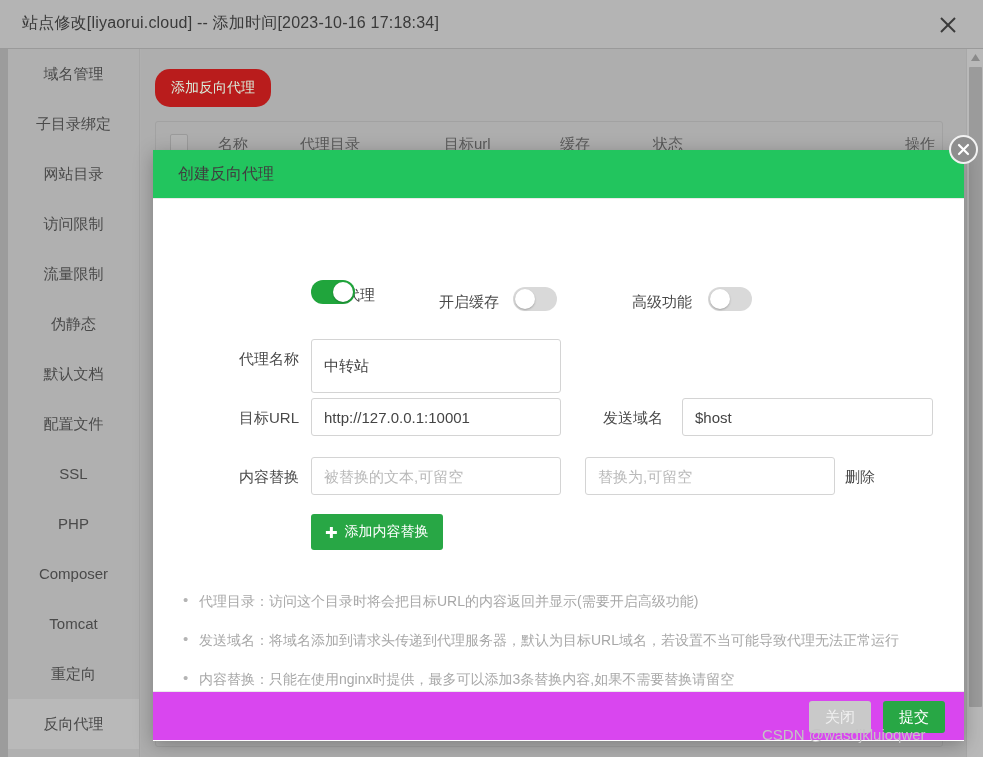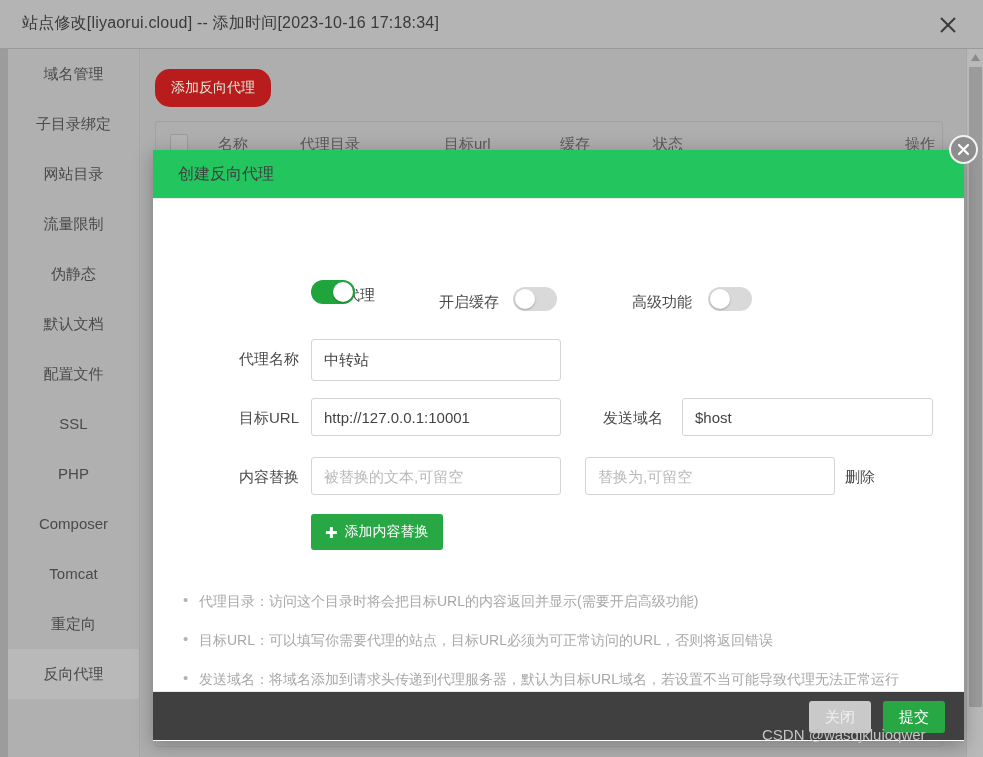--- a/index.html
+++ b/index.html
@@ -178,21 +178,21 @@
     position:relative;
     font-size:14px; color:#a8a8a8; line-height:14px;
     margin-bottom:25px; white-space:nowrap;
   }
   #hints li::before {
     content:"•"; position:absolute; left:-16px; top:-1px;
     color:#b4b4b4; font-size:15px;
   }
 
   #modal-foot {
-    position:relative; height:49px; background:#404040;
+    position:relative; height:49px; background:#d946ef;
     border-top:1px solid #eaeaea;
   }
   .fbtn {
     position:absolute; top:9px;
     border:none; border-radius:3px;
     font-size:15px; font-family:inherit; cursor:pointer;
     padding:0 16px; height:32px; line-height:32px;
   }
   #btn-close  { right:93px; background:#c9c9c9; color:#f0f0f0; }
   #btn-submit { right:19px; background:#28a745; color:#fff; }
@@ -216,20 +216,21 @@
   </div>
 </div>
 
 <div id="page">
   <div id="leftedge"></div>
 
   <div id="sidebar">
     <div class="side-item"><span>域名管理</span></div>
     <div class="side-item"><span>子目录绑定</span></div>
     <div class="side-item"><span>网站目录</span></div>
+    <div class="side-item"><span>访问限制</span></div>
     <div class="side-item"><span>流量限制</span></div>
     <div class="side-item"><span>伪静态</span></div>
     <div class="side-item"><span>默认文档</span></div>
     <div class="side-item"><span>配置文件</span></div>
     <div class="side-item"><span>SSL</span></div>
     <div class="side-item"><span>PHP</span></div>
     <div class="side-item"><span>Composer</span></div>
     <div class="side-item"><span>Tomcat</span></div>
     <div class="side-item"><span>重定向</span></div>
     <div class="side-item active"><span>反向代理</span></div>
@@ -281,41 +282,40 @@
     <div class="toggle off" style="left:360px; top:88px;">
         <div class="knob"></div>
       </div>
 
     <div class="lbl" style="left:467px; top:94px; width:72px;">高级功能</div>
     <div class="toggle off" style="left:555px; top:88px;">
         <div class="knob"></div>
       </div>
 
     <div class="lbl" style="left:66px; top:151px; width:80px;">代理名称</div>
-    <input class="inp" style="left: 158px; top: 140px; width: 250px; height: 42px;" value="中转站">
+    <input class="inp" style="left: 158px; top: 140px; width: 250px; height: 54px;" value="中转站">
 
     <div class="lbl" style="left:66px; top:210px; width:80px;">目标URL</div>
     <input class="inp" style="left: 158px; top: 199px; width: 250px; height: 38px;" value="http://127.0.0.1:10001">
 
     <div class="lbl" style="left:430px; top:210px; width:80px;">发送域名</div>
     <input class="inp" style="left: 529px; top: 199px; width: 251px; height: 38px;" value="$host">
 
     <div class="lbl" style="left:66px; top:269px; width:80px;">内容替换</div>
     <input class="inp" style="left: 158px; top: 258px; width: 250px; height: 38px;" placeholder="被替换的文本,可留空">
     <input class="inp" style="left: 432px; top: 258px; width: 250px; height: 38px;" placeholder="替换为,可留空">
     <div class="lbl" style="left:692px; top:269px;text-align:center;">删除</div>
 
     <button id="addrepl" style="left:158px; top:315px;">
       <span class="plus">✚</span>
       <span>添加内容替换</span>
     </button>
 
     <ul id="hints">
       <li>代理目录：访问这个目录时将会把目标URL的内容返回并显示(需要开启高级功能)</li>
-      <li>目标URL：可以填写你需要代理的站点，目标URL必须为可正常访问的URL，否则将返回错误</li>
       <li>发送域名：将域名添加到请求头传递到代理服务器，默认为目标URL域名，若设置不当可能导致代理无法正常运行</li>
       <li>内容替换：只能在使用nginx时提供，最多可以添加3条替换内容,如果不需要替换请留空</li>
     </ul>
   </div>
 
   <div id="modal-foot">
     <button class="fbtn" id="btn-close">关闭</button>
     <button class="fbtn" id="btn-submit">提交</button>
   </div>
 </div>

